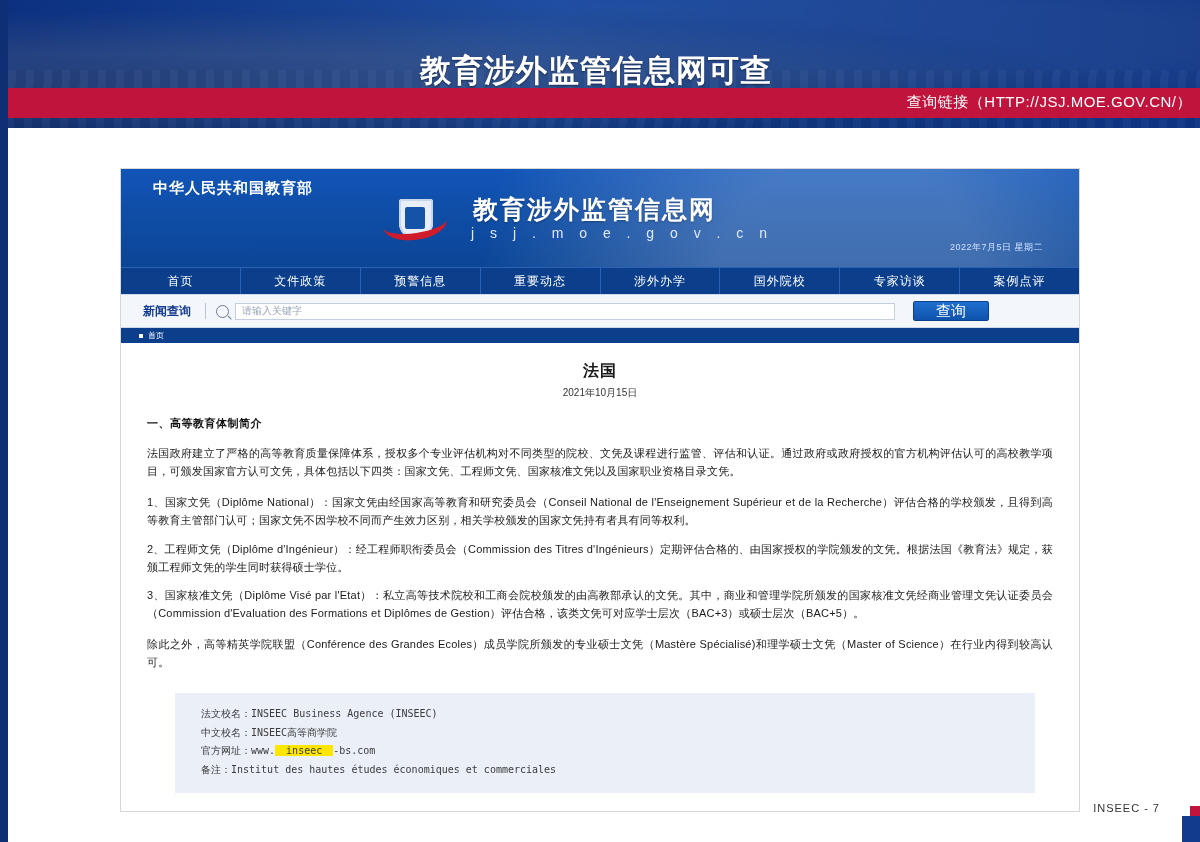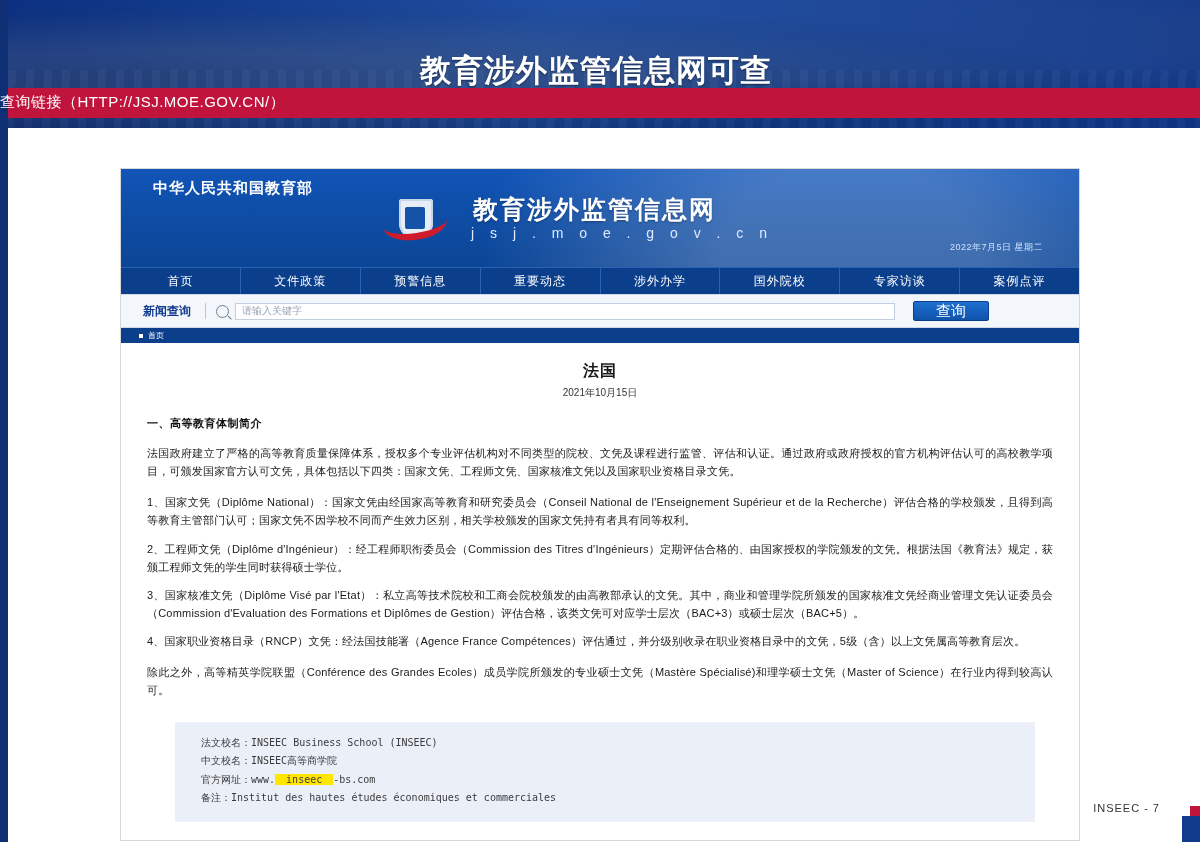--- a/index.html
+++ b/index.html
@@ -70,21 +70,21 @@
   .header-subbar {
     position: absolute;
     left: 8px; top: 88px;
     width: 1192px; height: 30px;
     background: #c1143c;
   }
   .header-sub {
     position: absolute;
     left: 0; top: 94px;
     width: 1192px;
-    text-align: left;
+    text-align: right;
     color: #ffffff;
     font-size: 15px;
     letter-spacing: 0.5px;
     line-height: 1;
   }
   
 
   
   .site {
     position: absolute;
@@ -377,26 +377,25 @@
     </div>
 
     <div class="article">
       <div class="art-title">法国</div>
       <div class="art-date">2021年10月15日</div>
       <div class="art-section">一、高等教育体制简介</div>
       <div class="art-p">法国政府建立了严格的高等教育质量保障体系，授权多个专业评估机构对不同类型的院校、文凭及课程进行监管、评估和认证。通过政府或政府授权的官方机构评估认可的高校教学项目，可颁发国家官方认可文凭，具体包括以下四类：国家文凭、工程师文凭、国家核准文凭以及国家职业资格目录文凭。</div>
       <div class="art-p">1、国家文凭（Diplôme National）：国家文凭由经国家高等教育和研究委员会（Conseil National de l'Enseignement Supérieur et de la Recherche）评估合格的学校颁发，且得到高等教育主管部门认可；国家文凭不因学校不同而产生效力区别，相关学校颁发的国家文凭持有者具有同等权利。</div>
       <div class="art-p tight">2、工程师文凭（Diplôme d'Ingénieur）：经工程师职衔委员会（Commission des Titres d'Ingénieurs）定期评估合格的、由国家授权的学院颁发的文凭。根据法国《教育法》规定，获颁工程师文凭的学生同时获得硕士学位。</div>
       <div class="art-p tight">3、国家核准文凭（Diplôme Visé par l'Etat）：私立高等技术院校和工商会院校颁发的由高教部承认的文凭。其中，商业和管理学院所颁发的国家核准文凭经商业管理文凭认证委员会（Commission d'Evaluation des Formations et Diplômes de Gestion）评估合格，该类文凭可对应学士层次（BAC+3）或硕士层次（BAC+5）。</div>
-      <div class="art-p tight">4、国家职业资格目录（RNCP）文凭：经法国技能署（Agence France Compétences）评估通过，并分级别收录在职业资格目录中的文凭，5级（含）以上文凭属高等教育层次。</div>
       <div class="art-p">除此之外，高等精英学院联盟（Conférence des Grandes Ecoles）成员学院所颁发的专业硕士文凭（Mastère Spécialisé)和理学硕士文凭（Master of Science）在行业内得到较高认可。</div>
 
       <div class="info-box">
         <div>
-          <span>法文校名：</span><span>INSEEC Business School (INSEEC)</span>
+          <span>法文校名：</span><span>INSEEC Business Agence (INSEEC)</span>
         </div>
         <div>
           <span>中文校名：</span><span>INSEEC高等商学院</span>
         </div>
         <div>
           <span>官方网址：</span><span>www.</span><span class="hl">inseec</span><span>-bs.com</span>
         </div>
         <div>
           <span>备注：</span><span>Institut des hautes études économiques et commerciales</span>
         </div>

